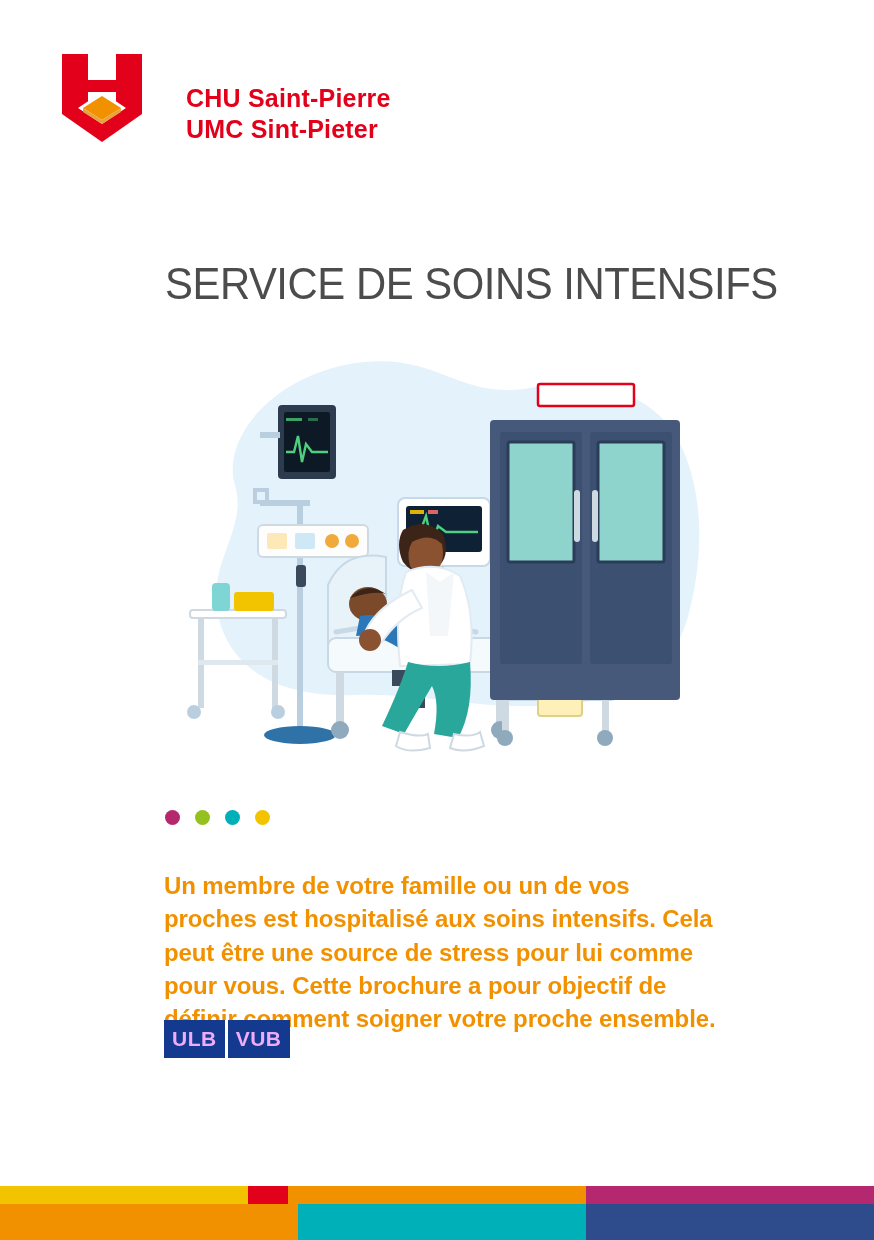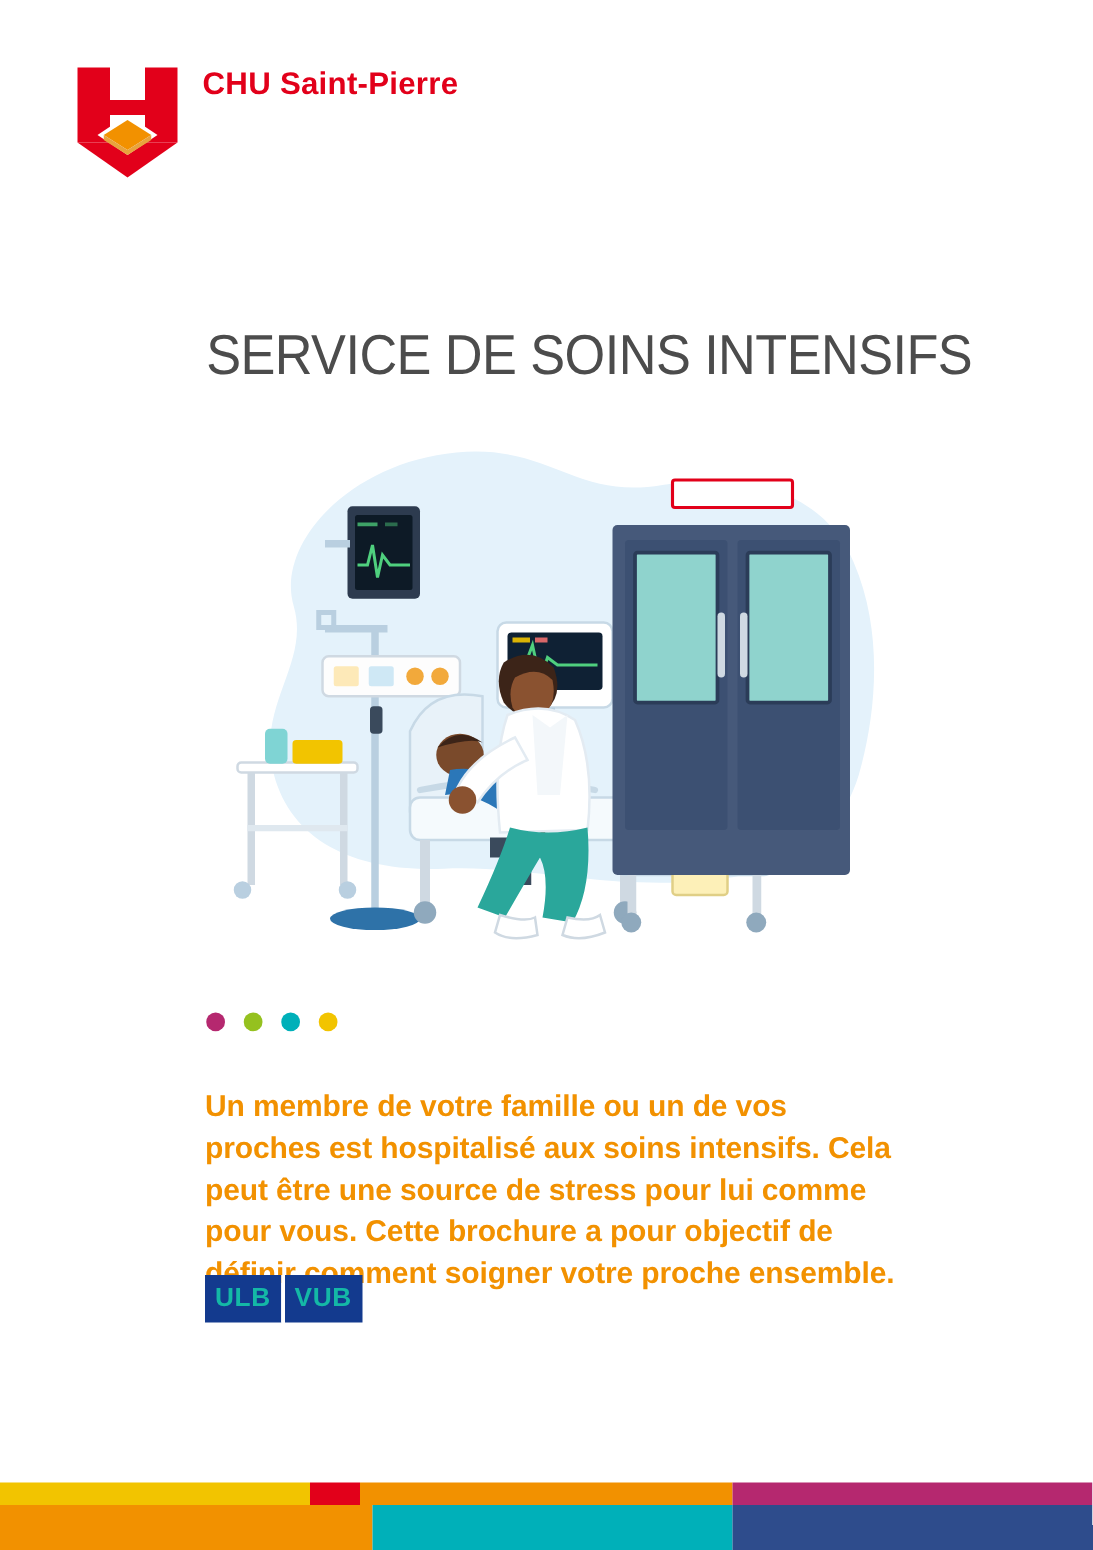--- a/index.html
+++ b/index.html
@@ -20,21 +20,22 @@
     height: 1240px;
     background: #ffffff;
   }
 
   
   .logo-block {
     position: absolute;
     left: 58px;
     top: 52px;
     display: flex;
-    align-items: flex-start;
+    align-items: flex-end;
+    gap: 24px;
   }
   .logo-mark {
     width: 88px;
     height: 92px;
     position: relative;
     flex: 0 0 auto;
   }
   .logo-text {
     margin-left: 16px;
     color: #e2001a;
@@ -100,21 +101,21 @@
   .uni-logos {
     position: absolute;
     left: 164px;
     top: 1020px;
     display: flex;
     align-items: stretch;
     height: 38px;
   }
   .uni-logo {
     background: #133a8e;
-    color: #14b8a6;
+    color: #f0abfc;
     font-weight: bold;
     font-size: 21px;
     letter-spacing: 0.5px;
     display: flex;
     align-items: center;
     justify-content: center;
     padding: 0 8px;
     font-family: "Liberation Sans", sans-serif;
   }
   .uni-sep {
@@ -144,20 +145,21 @@
 
         <path d="M4 62 H84 L44 90 Z" fill="#e2001a"></path>
 
         <path d="M44 40 L68 56 L44 72 L20 56 Z" fill="#ffffff"></path>
         <path d="M44 44 L63 56 L44 68 L25 56 Z" fill="#f29100"></path>
         <path d="M25 56 L44 68 L63 56 L63 60 L44 72 L25 60 Z" fill="#e8a33d"></path>
       </svg>
     </div>
     <div class="logo-text">
       <div>CHU Saint-Pierre</div>
+      <div>UMC Sint-Pieter</div>
     </div>
   </div>
 
   <div class="doc-title">SERVICE DE SOINS INTENSIFS</div>
 
   <div class="illustration">
     <svg width="560" height="430" viewBox="0 0 560 430" aria-hidden="true">
 
       <path d="M75 145 C60 95 120 30 205 22 C280 15 300 60 370 48 C440 36 500 55 523 110
                C548 168 540 235 527 280 C512 330 470 360 400 365 C320 371 260 352 195 355

